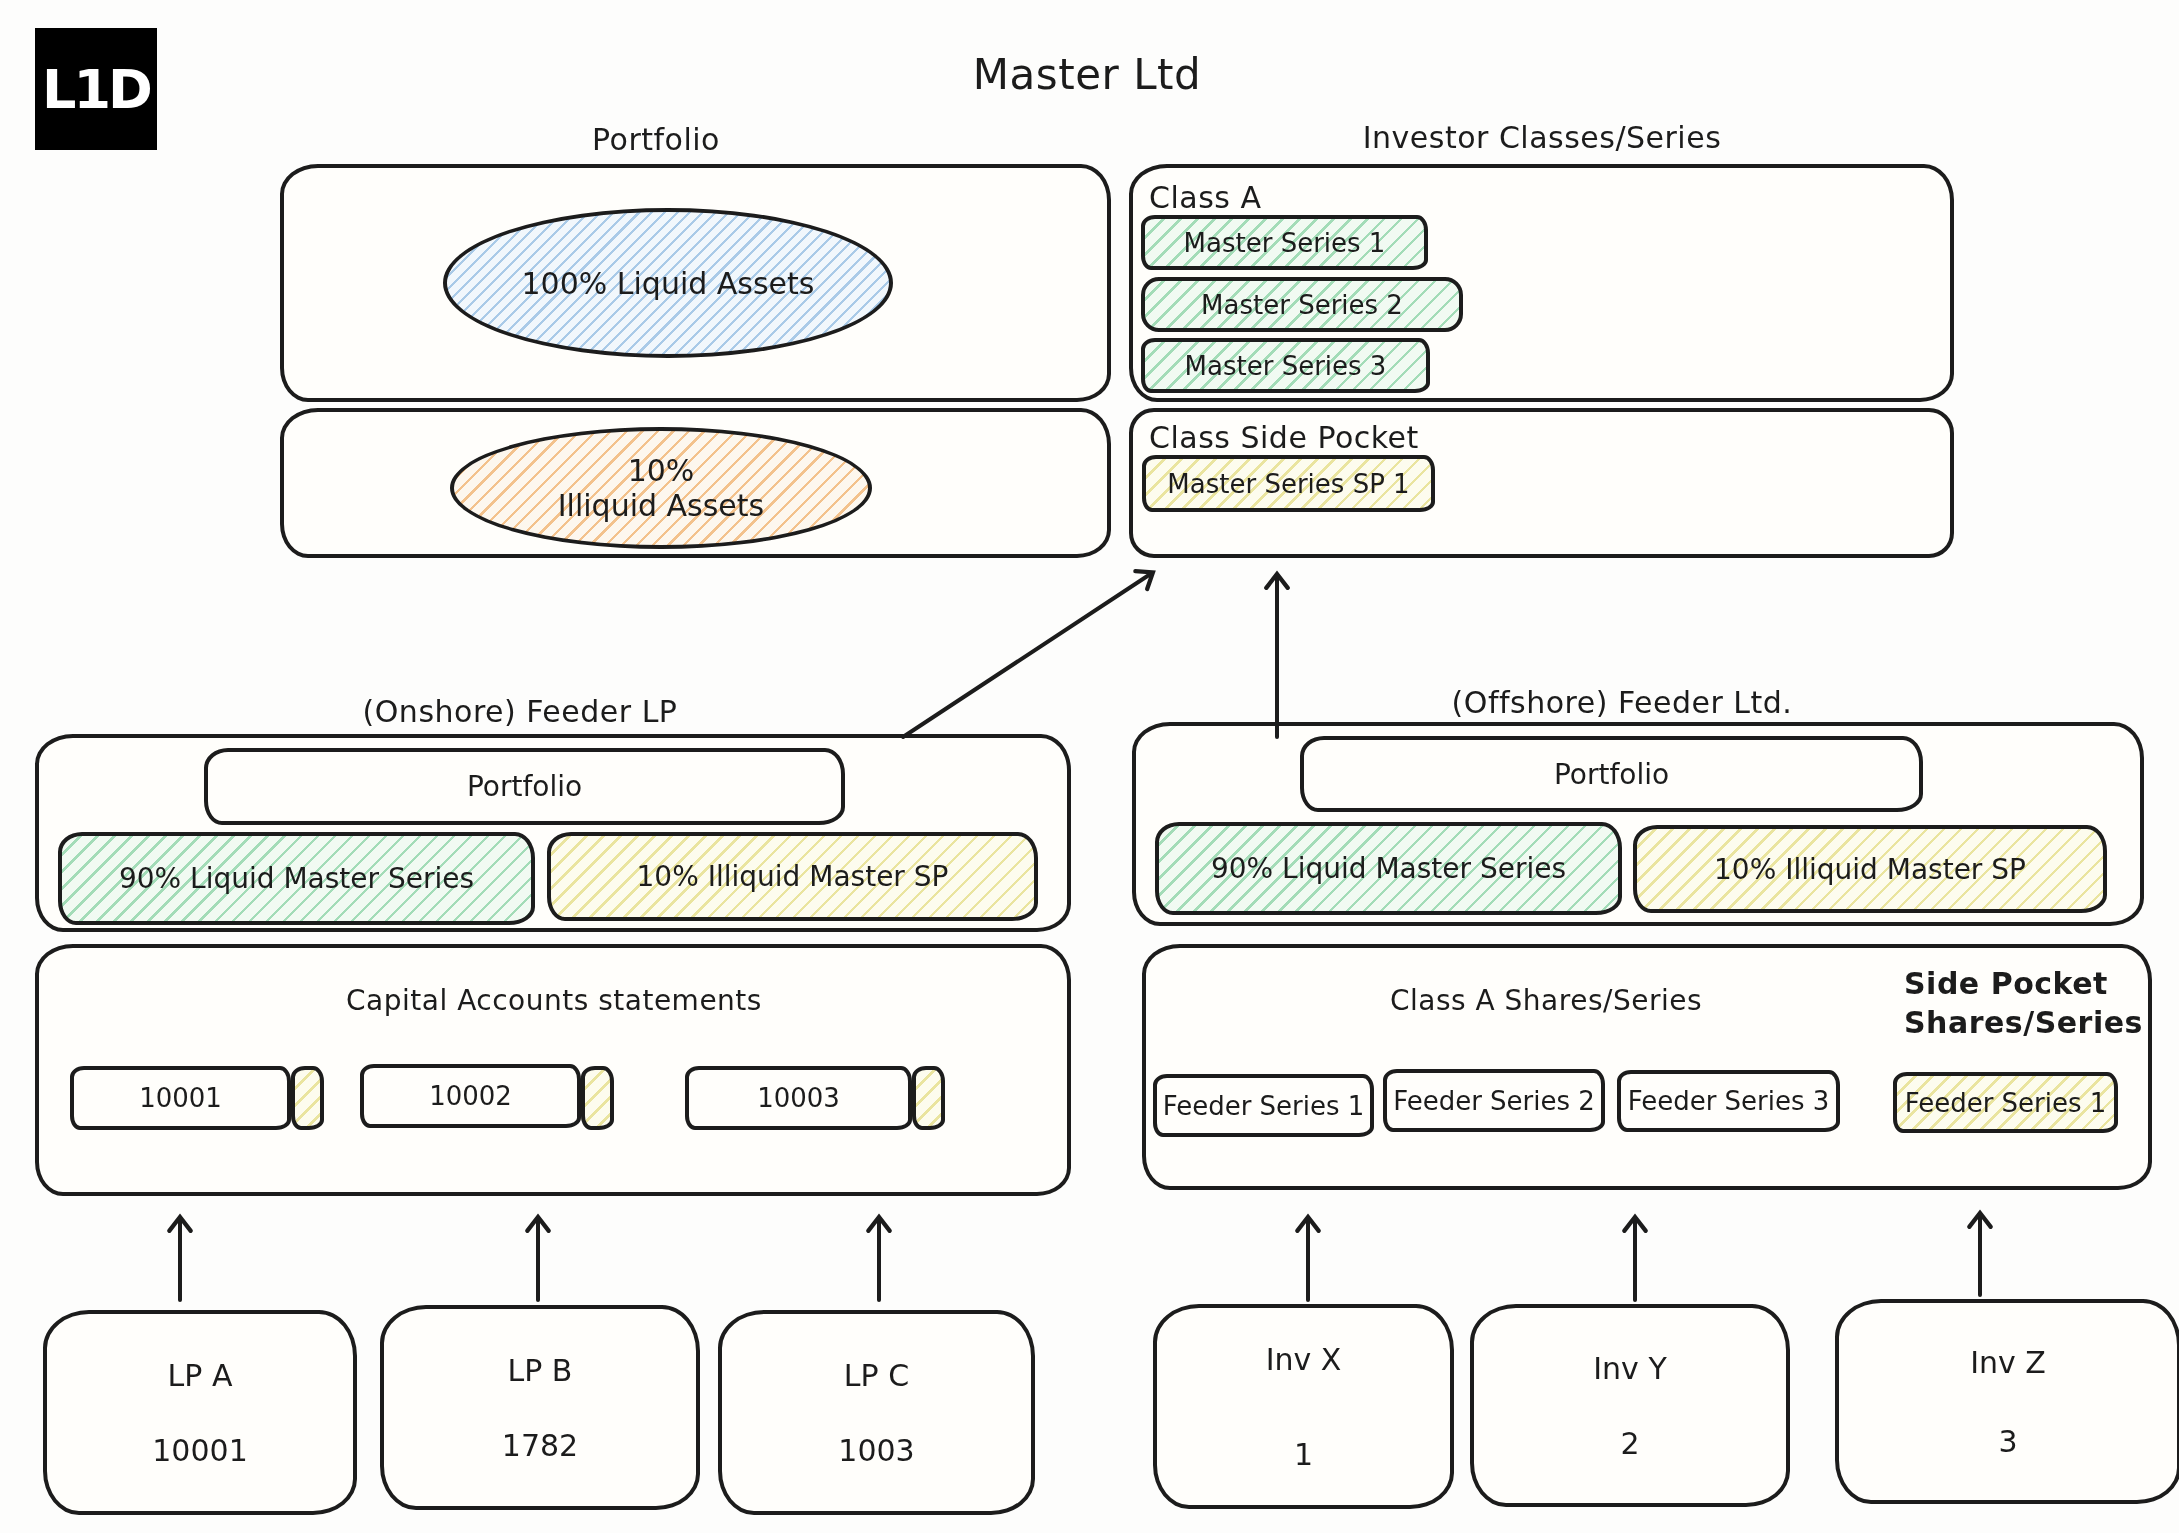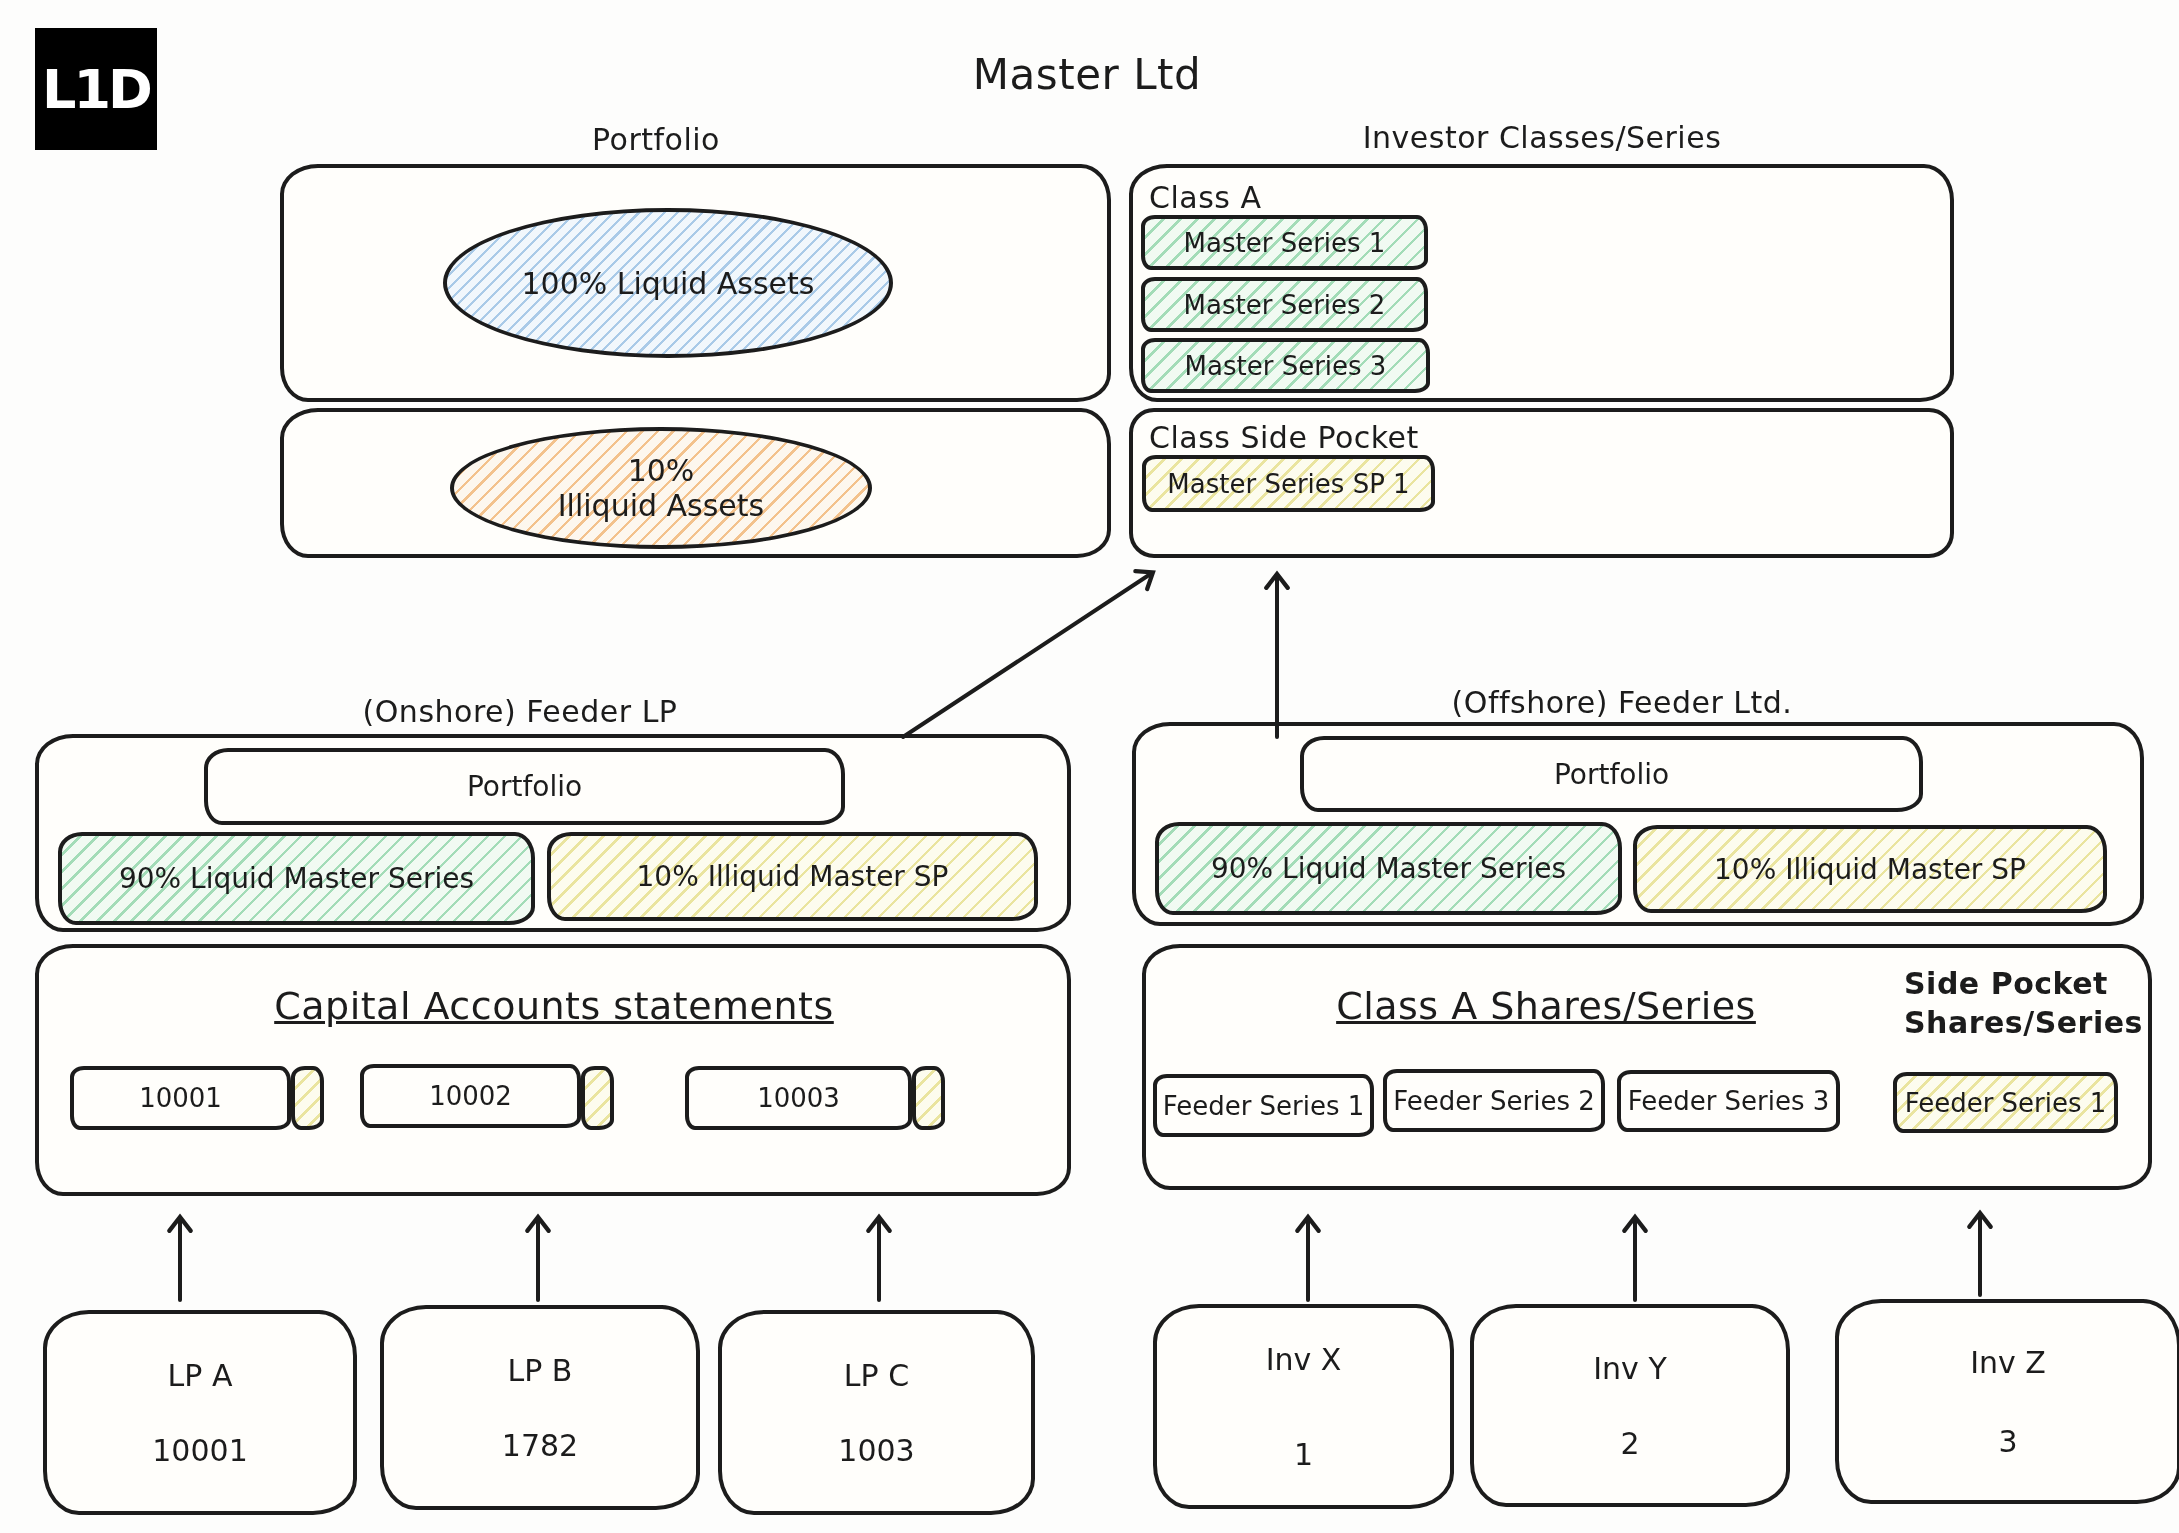--- a/index.html
+++ b/index.html
@@ -5,21 +5,21 @@
   html,body{margin:0;padding:0;background:#ffffff;width:2179px;height:1533px;overflow:hidden;}
   #canvas{position:relative;width:2179px;height:1533px;background:#fdfdfc;
           font-family:"DejaVu Sans","Liberation Sans",sans-serif;color:#1c1c1c;}
   .sketch{position:absolute;border:4px solid #1c1c1c;background:#fffefb;box-sizing:border-box;}
   .r-big{border-radius:38px 30px 34px 28px / 30px 36px 28px 34px;}
   .r-med{border-radius:24px 20px 26px 18px / 20px 26px 18px 24px;}
   .r-sm{border-radius:14px 11px 15px 10px / 11px 15px 10px 14px;}
   .r-inv{border-radius:46px 38px 44px 36px / 38px 46px 36px 44px;margin-top:7px;}
   .lbl{position:absolute;text-align:center;letter-spacing:.5px;}
   .f42{font-size:42px;}
-  .f32{font-size:38px;text-decoration:underline;}
+  .f32{font-size:28px;}
   .f30{font-size:30px;}
   .f28{font-size:28px;}
   .f26{font-size:26px;}
   .cen{display:flex;align-items:center;justify-content:center;text-align:center;}
   .col{display:flex;flex-direction:column;align-items:center;justify-content:center;text-align:center;}
   .hatch-blue{background-color:#f1f7fc;
     background-image:repeating-linear-gradient(135deg,rgba(110,165,215,.55) 0 2.2px,transparent 2.2px 9px);}
   .hatch-orange{background-color:#fdf7ee;
     background-image:repeating-linear-gradient(135deg,rgba(235,150,60,.55) 0 2.4px,transparent 2.4px 11px);}
   .hatch-green{background-color:#f1faf2;
@@ -48,21 +48,21 @@
   <div class="sketch r-big" style="left:280px;top:164px;width:831px;height:238px;"></div>
   <div class="ellipse hatch-blue cen f30" style="left:443px;top:208px;width:450px;height:150px;">
     <span>100% Liquid Assets</span>
   </div>
 
   <div class="sketch r-big" style="left:1129px;top:164px;width:825px;height:238px;">
     <div class="lbl f30" style="left:16px;top:12px;width:200px;text-align:left;">Class A</div>
     <div class="sketch r-sm hatch-green cen f26" style="left:8px;top:47px;width:287px;height:55px;">
       <span>Master Series 1</span>
     </div>
-    <div class="sketch r-sm hatch-green cen f26" style="left:8px;top:109px;width:287px;height:55px;">
+    <div class="sketch r-sm hatch-green cen f26" style="left:8px;top:109px;width:322px;height:55px;border-radius:18px;">
       <span>Master Series 2</span>
     </div>
     <div class="sketch r-sm hatch-green cen f26" style="left:8px;top:170px;width:289px;height:55px;">
       <span>Master Series 3</span>
     </div>
   </div>
 
   <div class="sketch r-big" style="left:280px;top:408px;width:831px;height:150px;"></div>
   <div class="ellipse hatch-orange col f30" style="left:450px;top:427px;width:422px;height:122px;line-height:35px;">
     <span>10%</span>

